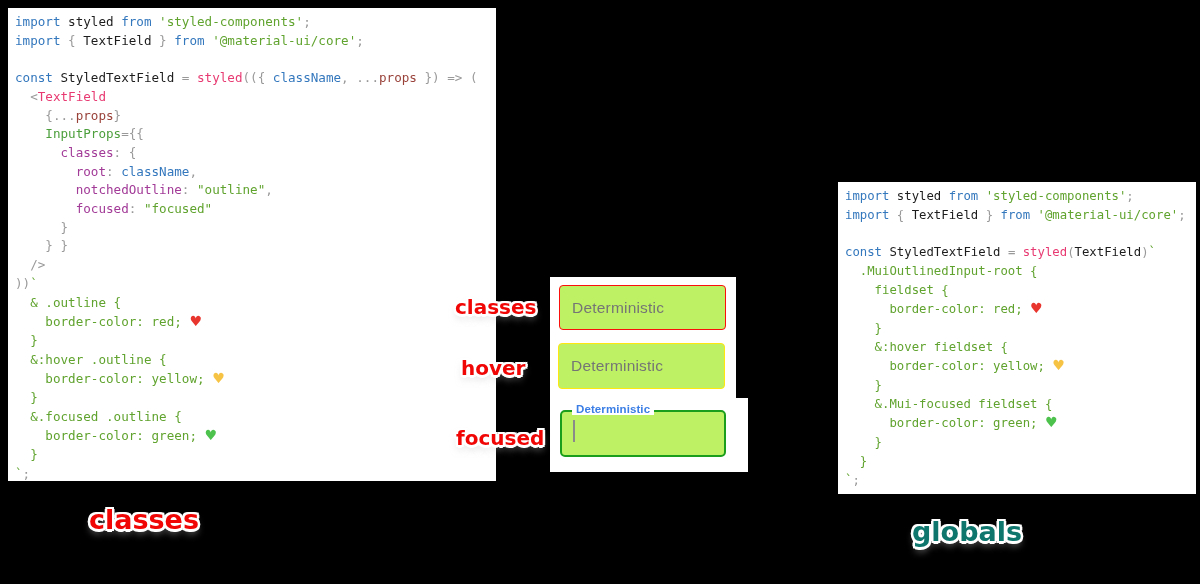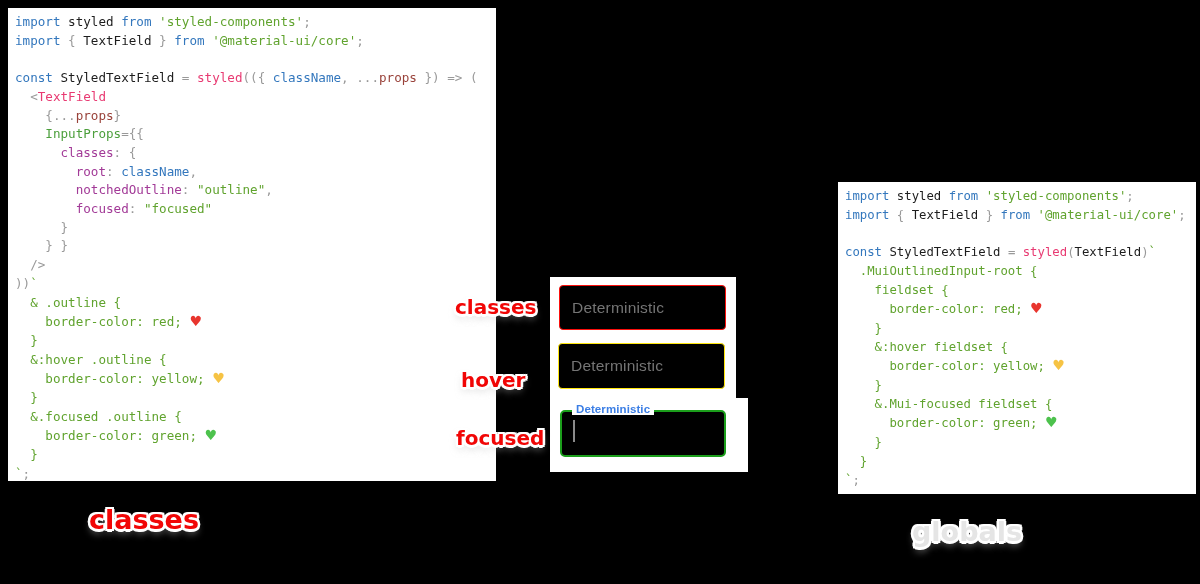--- a/index.html
+++ b/index.html
@@ -14,21 +14,21 @@
              font-size:12.6px;line-height:18.7px;box-sizing:border-box;}
   #right-code{left:838px;top:182px;width:358px;height:312px;padding:5px 0 0 7px;
               font-size:12.3px;line-height:18.7px;box-sizing:border-box;}
   .heart{font-family:"DejaVu Sans",sans-serif;font-size:14px;}
 
   
   .mid-panel{position:absolute;background:#fff;}
   #mid-top{left:550px;top:277px;width:186px;height:121px;}
   #mid-bottom{left:550px;top:398px;width:198px;height:74px;}
 
-  .tf{position:absolute;background:#000000;box-sizing:border-box;border-radius:4px;border:1.5px solid #888;}
+  .tf{position:absolute;background:#bef264;box-sizing:border-box;border-radius:4px;border:1.5px solid #888;}
   .tf-inner-label{position:absolute;left:12px;top:50%;transform:translateY(-50%);
         font-family:"Liberation Sans",sans-serif;font-size:15.5px;color:#757575;letter-spacing:.2px;}
   #tf-default{left:9px;top:8px;width:167px;height:45px;}
   #tf-hover{left:8px;top:66px;width:167px;height:46px;}
   #tf-focused{left:10px;top:12px;width:166px;height:47px;border-width:2px;border-radius:5px;}
   .tf-legend{position:absolute;top:-9px;left:10px;background:#fff;padding:0 4px;
         font-family:"Liberation Sans",sans-serif;font-size:11.5px;font-weight:700;letter-spacing:.1px;}
   .caret{position:absolute;left:11px;top:8px;width:2px;height:22px;background:#8a8a8a;}
 
   
@@ -62,19 +62,19 @@
   </div>
 
   <div class="mid-panel" id="mid-bottom">
     <div class="tf" id="tf-focused" style="border-color: rgb(27, 158, 27);">
       <span class="tf-legend" style="color: rgb(59, 126, 229);">Deterministic</span>
       <span class="caret"></span>
     </div>
   </div>
 
   <div class="outline-label" id="lbl-default" style="color: rgb(241, 6, 6);">classes</div>
-  <div class="outline-label" id="lbl-hover" style="color: rgb(241, 6, 6); margin-top: 12px;">hover</div>
+  <div class="outline-label" id="lbl-hover" style="color: rgb(241, 6, 6);">hover</div>
   <div class="outline-label" id="lbl-focused" style="color: rgb(241, 6, 6);">focused</div>
 
   <div class="outline-label" id="cap-classes" style="color: rgb(241, 6, 6);">classes</div>
-  <div class="outline-label" id="cap-globals" style="color: #e5e5e5;">globals</div>
+  <div class="outline-label" id="cap-globals" style="color: #0f766e;">globals</div>
 
 </div>
 
 </body></html>

